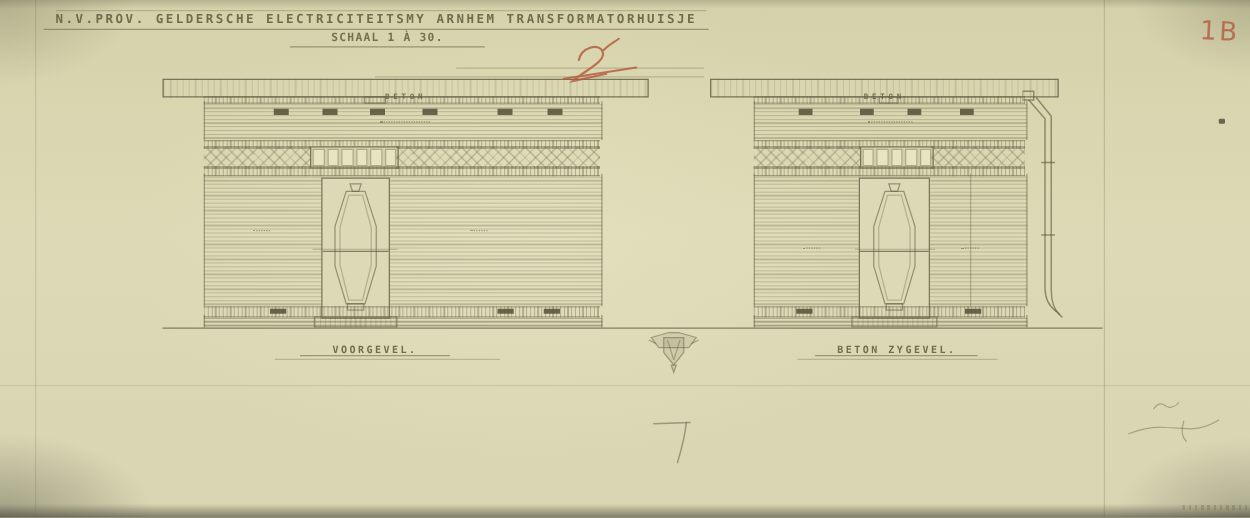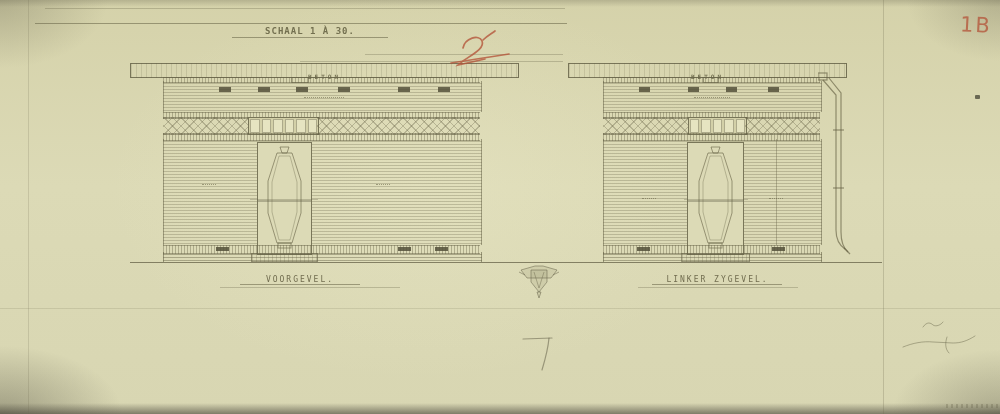--- a/index.html
+++ b/index.html
@@ -30,38 +30,39 @@
       repeating-linear-gradient(135deg,rgba(104,100,72,.34) 0 1px,transparent 1px 6px);
       border-top:1px solid rgba(104,100,72,.55);border-bottom:1px solid rgba(104,100,72,.55);}
   .slab{border:1px solid rgba(96,93,66,.8);
         background:repeating-linear-gradient(to right,rgba(104,100,72,.18) 0 1px,transparent 1px 5px);
         text-align:center;}
   .slab-label{font-size:6px;letter-spacing:3px;font-weight:bold;color:rgba(101,97,68,.85);line-height:13px;}
   .vent{position:absolute;background:rgba(83,80,58,.85);}
   .pane{flex:1;margin:1px;background:#e6e4c1;border:1px solid rgba(104,100,72,.45);}
   .winframe{border:1px solid rgba(96,93,66,.8);background:#d3d0a8;display:flex;}
   .door{background:#dcdab6;border:1.5px solid rgba(96,93,66,.8);}
-  .caption{font-size:8px;font-weight:normal;letter-spacing:2px;text-align:center;color:rgba(101,97,68,.9);}
+  .caption{font-size:8px;font-weight:bold;letter-spacing:2px;text-align:center;color:rgba(101,97,68,.9);}
   .title-t{font-size:10px;font-weight:bold;letter-spacing:2px;text-align:center;color:rgba(98,94,64,.88);white-space:nowrap;}
   .sub-t{font-size:9px;font-weight:bold;letter-spacing:1px;text-align:center;color:rgba(98,94,64,.85);white-space:nowrap;}
   .fold-v{border-left:1px solid rgba(108,104,78,.20);width:0;}
   .fold-h{border-top:1px solid rgba(108,104,78,.17);height:0;}
   .tinydash{border-bottom:1px dotted rgba(101,97,68,.55);height:0;}
   .red{color:#b5573c;}
 </style>
 </head>
 <body>
 
 <div id="canvas">
 
   <div class="abs fold-v" style="left:28px;top:0;height:414px;"></div>
   <div class="abs fold-v" style="left:883px;top:0;height:414px;border-left-color:rgba(108,104,78,.26);"></div>
   <div class="abs fold-h" style="left:0;top:308px;width:1000px;"></div>
 
   <div class="abs rule-f" style="left:45px;top:8px;width:520px;"></div>
+  <div class="abs title-t" style="left:35px;top:10px;width:532px;">N.V.PROV. GELDERSCHE ELECTRICITEITSMY ARNHEM TRANSFORMATORHUISJE</div>
   <div class="abs rule" style="left:35px;top:23px;width:532px;"></div>
   <div class="abs sub-t" style="left:232px;top:26px;width:156px;">SCHAAL 1 À 30.</div>
   <div class="abs rule" style="left:232px;top:37px;width:156px;"></div>
 
   <div class="abs rule-f" style="left:365px;top:54px;width:198px;"></div>
   <div class="abs rule-f" style="left:300px;top:61px;width:263px;"></div>
 
   <div class="abs slab" style="left:130px;top:63px;width:387px;height:13px;">
     <span class="slab-label">BETON</span>
   </div>
@@ -179,21 +180,21 @@
       <line x1="26" y1="178" x2="32" y2="184"></line>
     </g>
   </svg>
 
   <div class="abs" style="left:130px;top:262px;width:752px;border-top:1.5px solid rgba(93,89,62,.7);"></div>
 
   <div class="abs caption" style="left:230px;top:275px;width:140px;">VOORGEVEL.</div>
   <div class="abs rule" style="left:240px;top:284px;width:120px;"></div>
   <div class="abs rule-f" style="left:220px;top:287px;width:180px;"></div>
 
-  <div class="abs caption" style="left:645px;top:275px;width:145px;">LINKER ZYGEVEL.</div>
+  <div class="abs caption" style="left:645px;top:275px;width:145px;">BETON ZYGEVEL.</div>
   <div class="abs rule" style="left:652px;top:284px;width:130px;"></div>
   <div class="abs rule-f" style="left:638px;top:287px;width:160px;"></div>
 
   <svg class="abs" style="left:517px;top:262px;" width="44" height="40" viewBox="0 0 44 40">
     <g fill="rgba(108,104,78,.12)" stroke="rgba(108,104,78,.55)" stroke-width="1">
       <path d="M4,8 L18,4 L26,4 L40,8 L34,16 L10,16 Z"></path>
       <path d="M14,8 L30,8 L30,20 L22,30 L14,20 Z"></path>
       <path d="M17,10 L22,26 M27,10 L22,26" fill="none" stroke="rgba(108,104,78,.45)"></path>
       <path d="M2,10 L8,13 M42,10 L36,13" fill="none"></path>
       <path d="M20,30 L24,30 L22,36 Z"></path>

